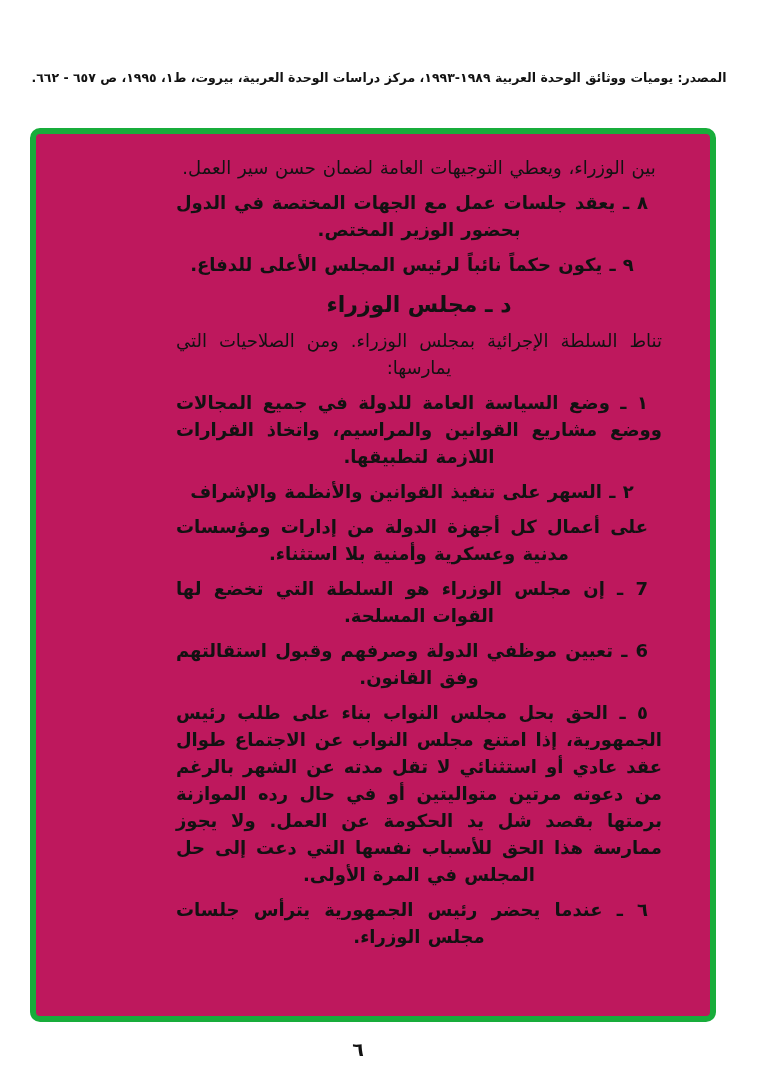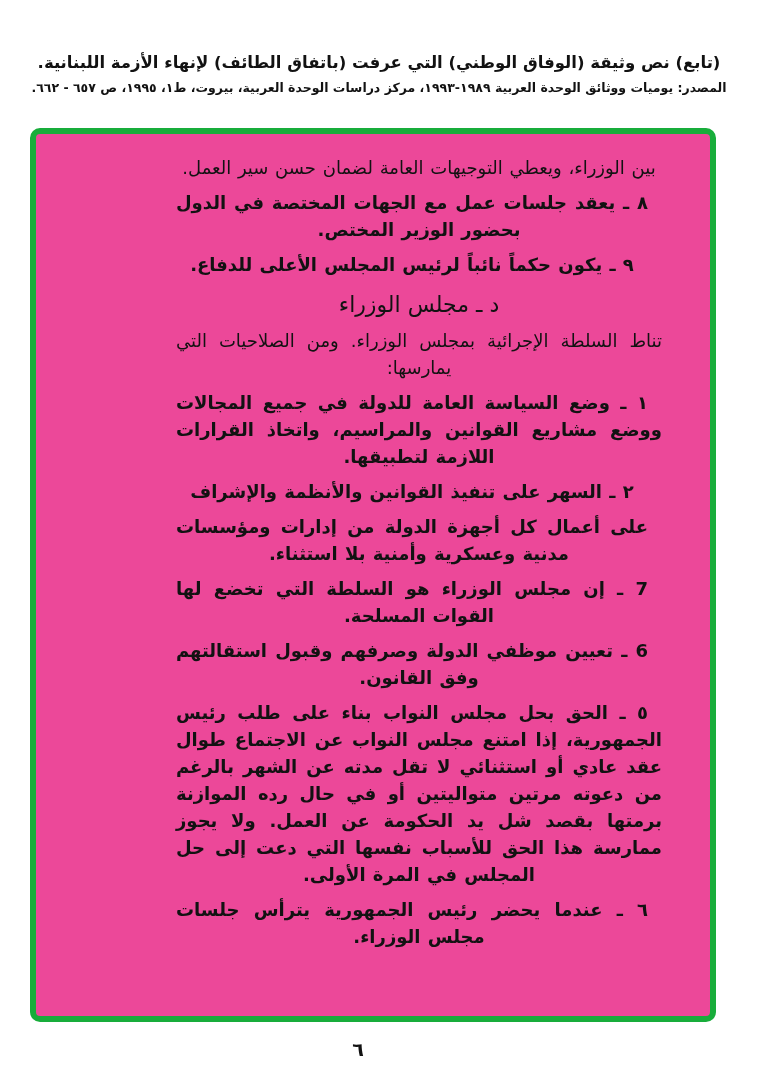--- a/index.html
+++ b/index.html
@@ -28,35 +28,35 @@
   .doc-title {
     font-size: 16.5px;
     font-weight: bold;
     line-height: 26px;
     letter-spacing: 0;
   }
   .doc-source {
     font-size: 12.5px;
     font-weight: bold;
     line-height: 20px;
-    margin-top: 2px;
+    margin-top: 18px;
     white-space: nowrap;
   }
 
   
   .content-frame {
     position: absolute;
     left: 30px;
     top: 128px;
     width: 686px;
     height: 894px;
     box-sizing: border-box;
     border: 6px solid #18ad3b; 
     border-radius: 10px;
-    background: #ec4899;
+    background: #be185d;
   }
 
   
   .document-body {
     position: absolute;
     top: 0;
     right: 0;
     left: 0;
     bottom: 0;
     box-sizing: border-box;
@@ -72,42 +72,41 @@
     text-align-last: center;
     word-spacing: 1px;
   }
   .document-body p.para.indent {
     text-indent: 14px;
     font-weight: bold;
   }
   .document-body p.sec-heading {
     margin: 14px 0 10px 0;
     font-size: 22px;
-    font-weight: normal;
+    font-weight: bold;
     text-align: center;
     text-align-last: center;
   }
 
   
   .page-number {
     position: absolute;
     top: 1038px;
     left: 0;
     right: 42px;
     text-align: center;
     font-size: 19px;
     font-weight: bold;
     direction: rtl;
   }
 </style>
 </head>
 <body style="background: rgb(255, 255, 255); color: rgb(18, 18, 18);">
 
 <div class="doc-header">
-  <div class="doc-title">(تابع) نص وثيقة (الوفاق الوطني) التي عرفت (باتفاق الطائف) لإنهاء الأزمة اللبنانية.</div>
   <div class="doc-source">المصدر: يوميات ووثائق الوحدة العربية ١٩٨٩-١٩٩٣، مركز دراسات الوحدة العربية، بيروت، ط١، ١٩٩٥، ص ٦٥٧ - ٦٦٢.</div>
 </div>
 
 <div class="content-frame" style="border-color: rgb(24, 173, 59);">
   <div class="document-body">
 
   <p class="para">بين الوزراء، ويعطي التوجيهات العامة لضمان حسن سير العمل.</p>
       <p class="para indent">٨ ـ يعقد جلسات عمل مع الجهات المختصة في الدول بحضور الوزير المختص.</p>
       <p class="para indent">٩ ـ يكون حكماً نائباً لرئيس المجلس الأعلى للدفاع.</p>
       <p class="sec-heading">د ـ مجلس الوزراء</p>

